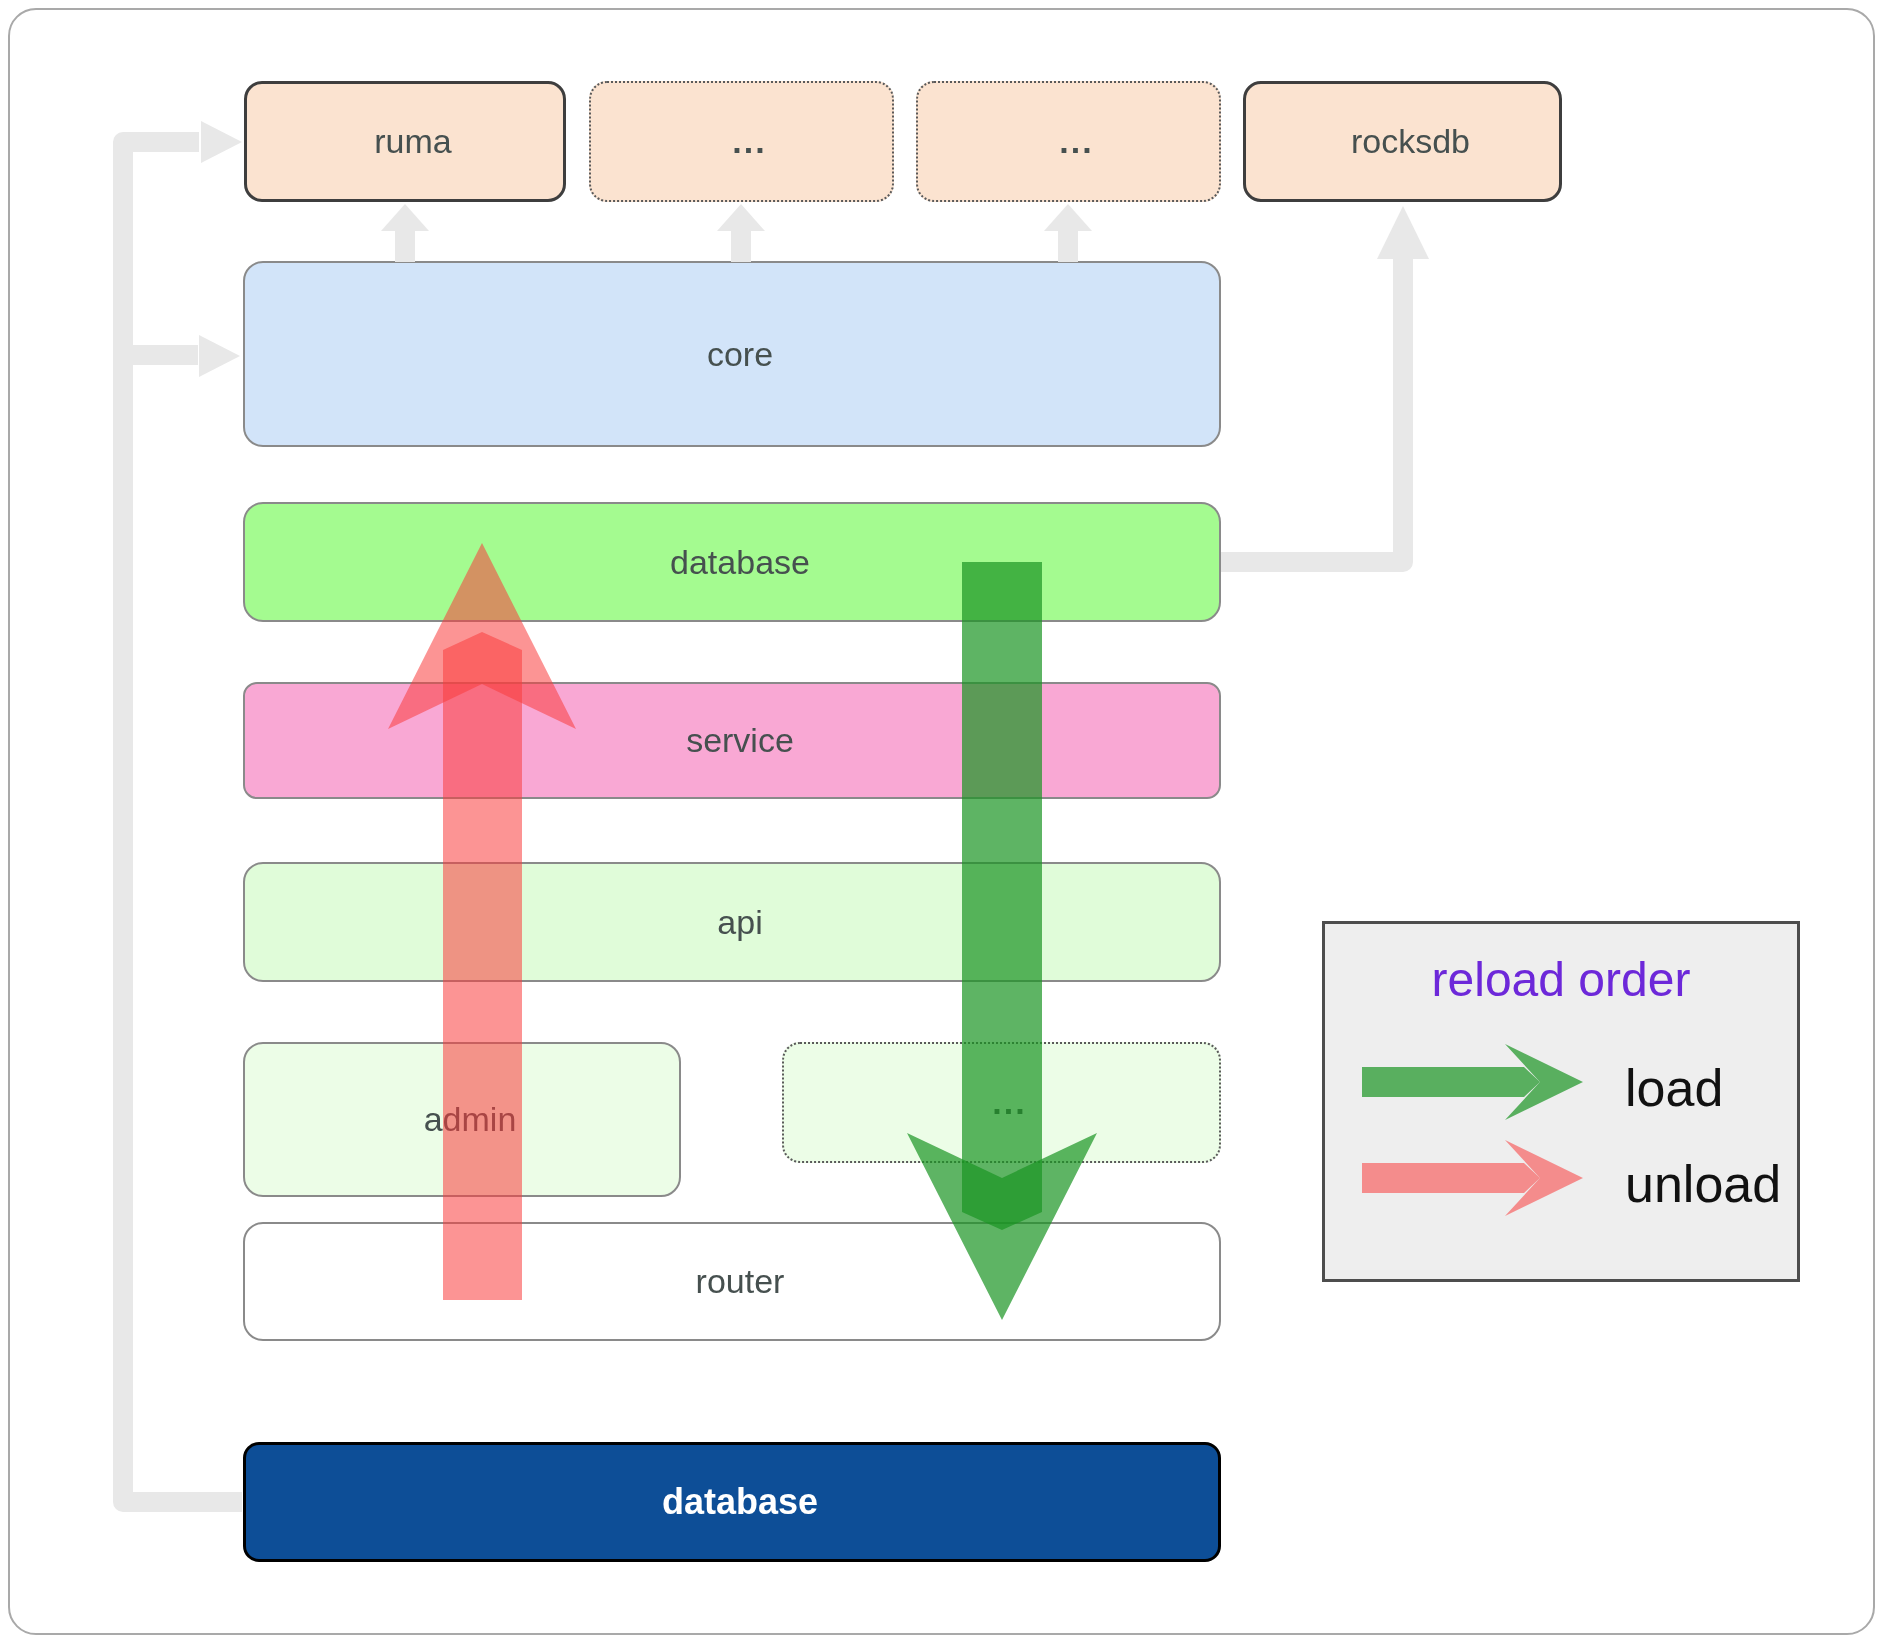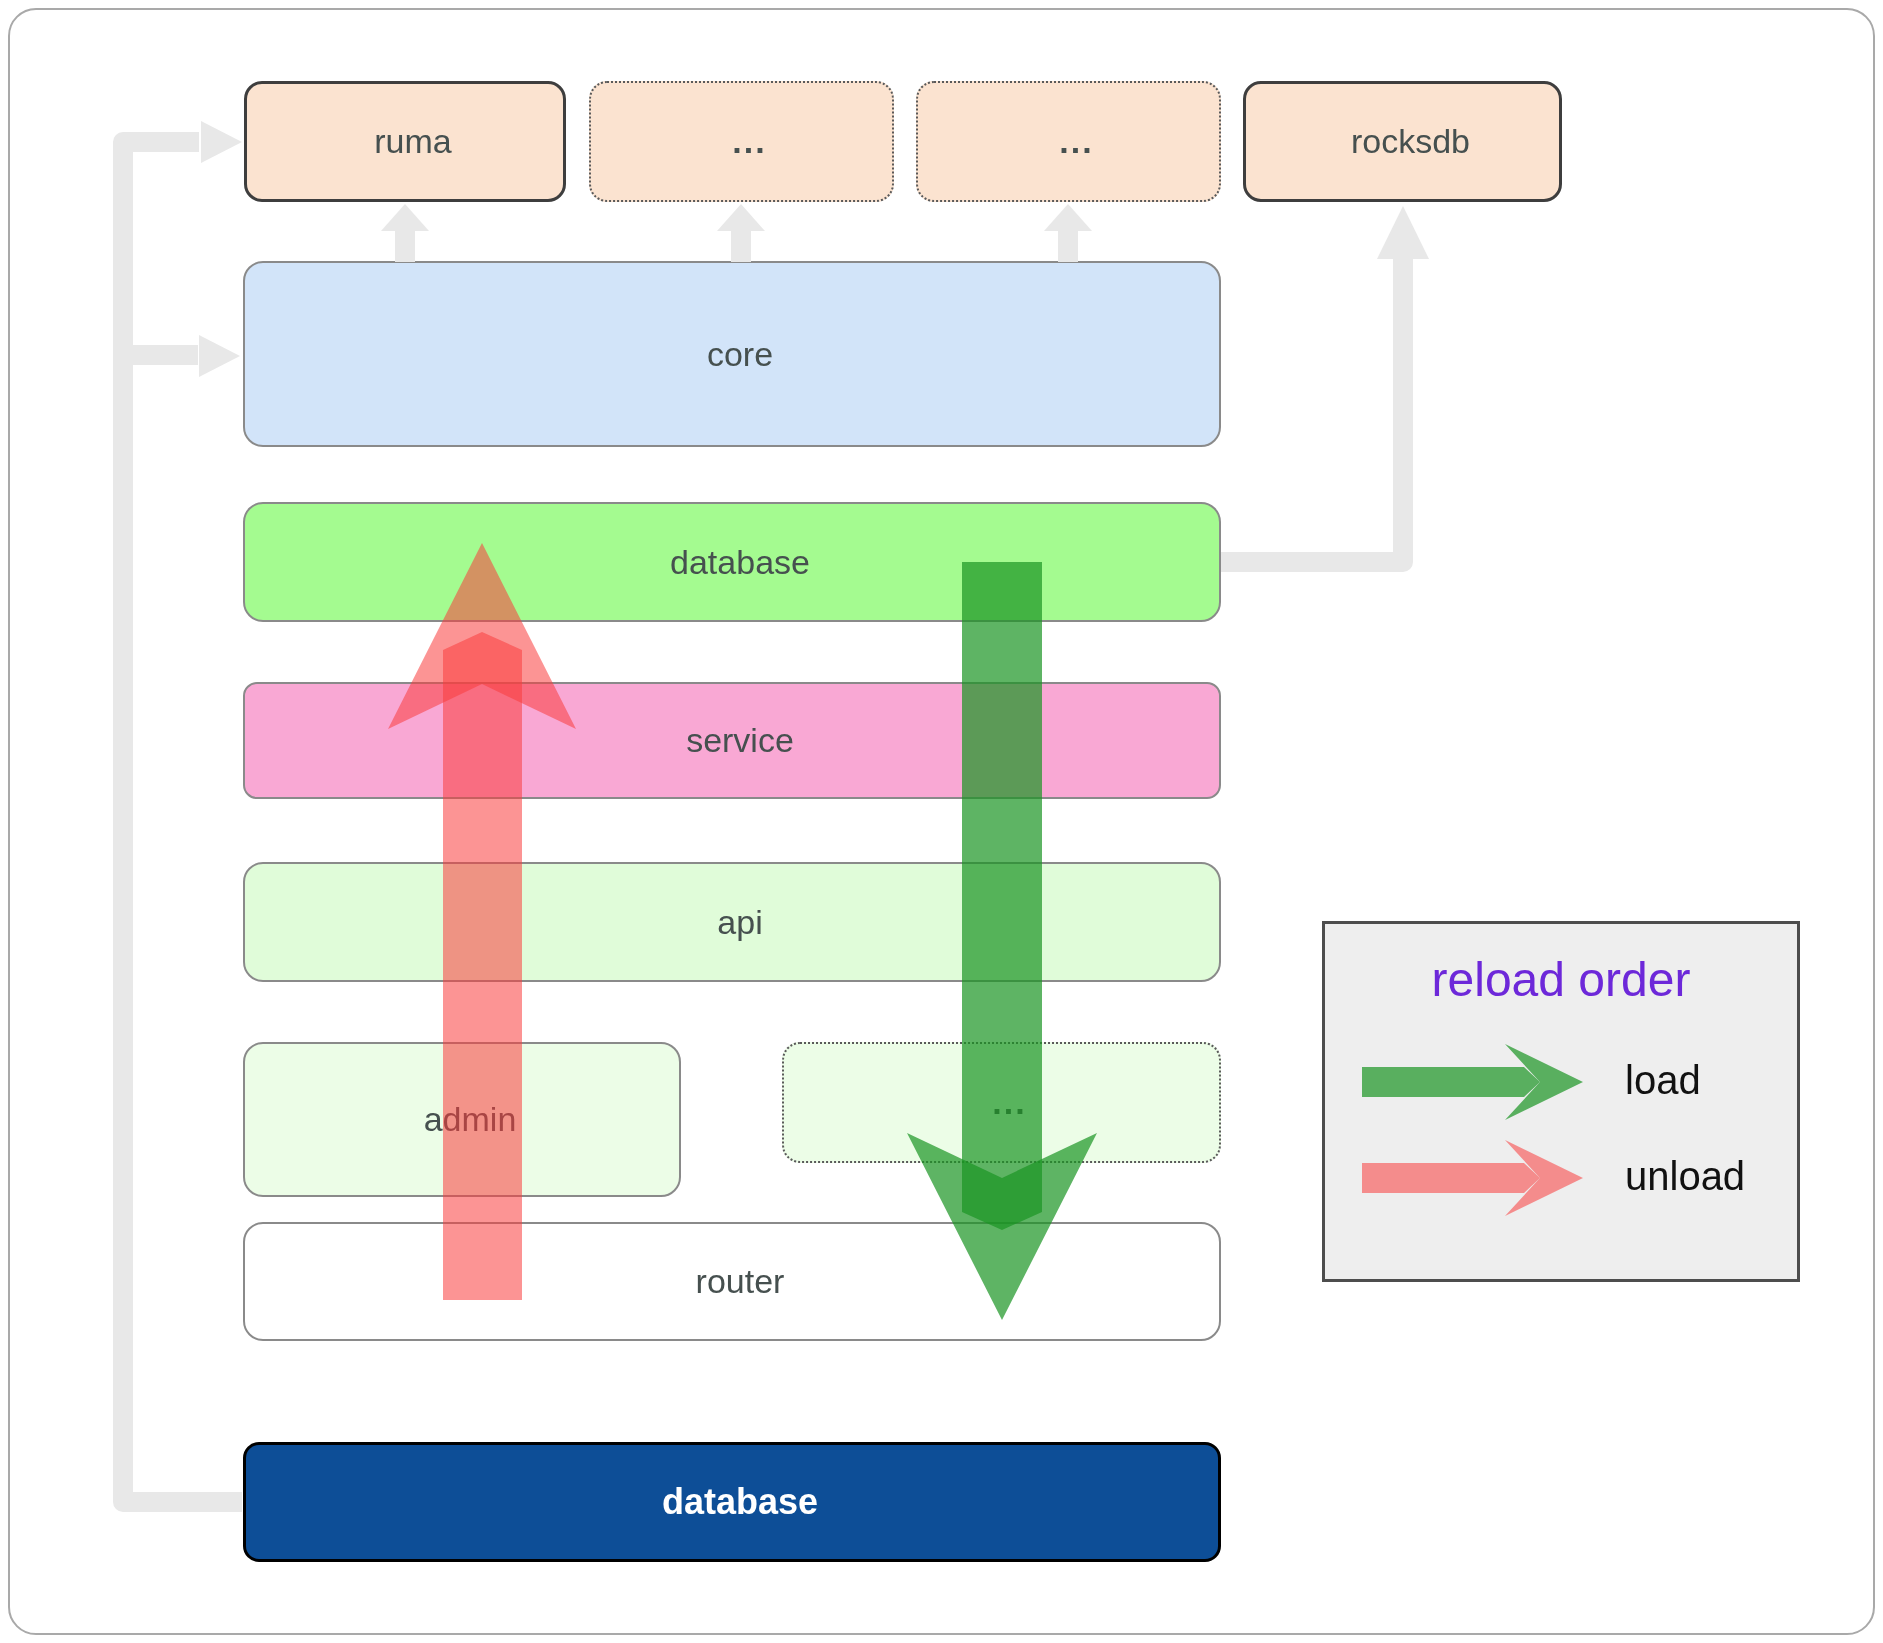--- a/index.html
+++ b/index.html
@@ -19,21 +19,21 @@
   .green-faint{background:#ecfde7;}
   .white-fill{background:#ffffff;}
   .navy{background:#0d4e97;border:3px solid #000000;border-radius:16px;}
   .navy .lbl{color:#ffffff;font-weight:bold;font-size:36px;}
   .dots{font-weight:bold;letter-spacing:2px;}
   #overlay{position:absolute;left:0;top:0;width:1883px;height:1643px;pointer-events:none;}
   .legend{position:absolute;left:1322px;top:921px;width:478px;height:361px;
           background:#eeeeee;border:3px solid #4d4d4d;box-sizing:border-box;}
   .legend-title{position:absolute;left:1322px;top:952px;width:478px;text-align:center;
           font-size:48px;color:#6d28d9;}
-  .legend-item{position:absolute;font-size:40px;color:#111111;}
+  .legend-item{position:absolute;font-size:52px;color:#111111;}
 </style>
 </head>
 <body>
 
 <div id="canvas">
   <div class="frame"></div>
 
   <div class="node peach solid-dark" style="left:244px;top:81px;width:322px;height:121px;">
     <span class="lbl">ruma</span>
   </div>

